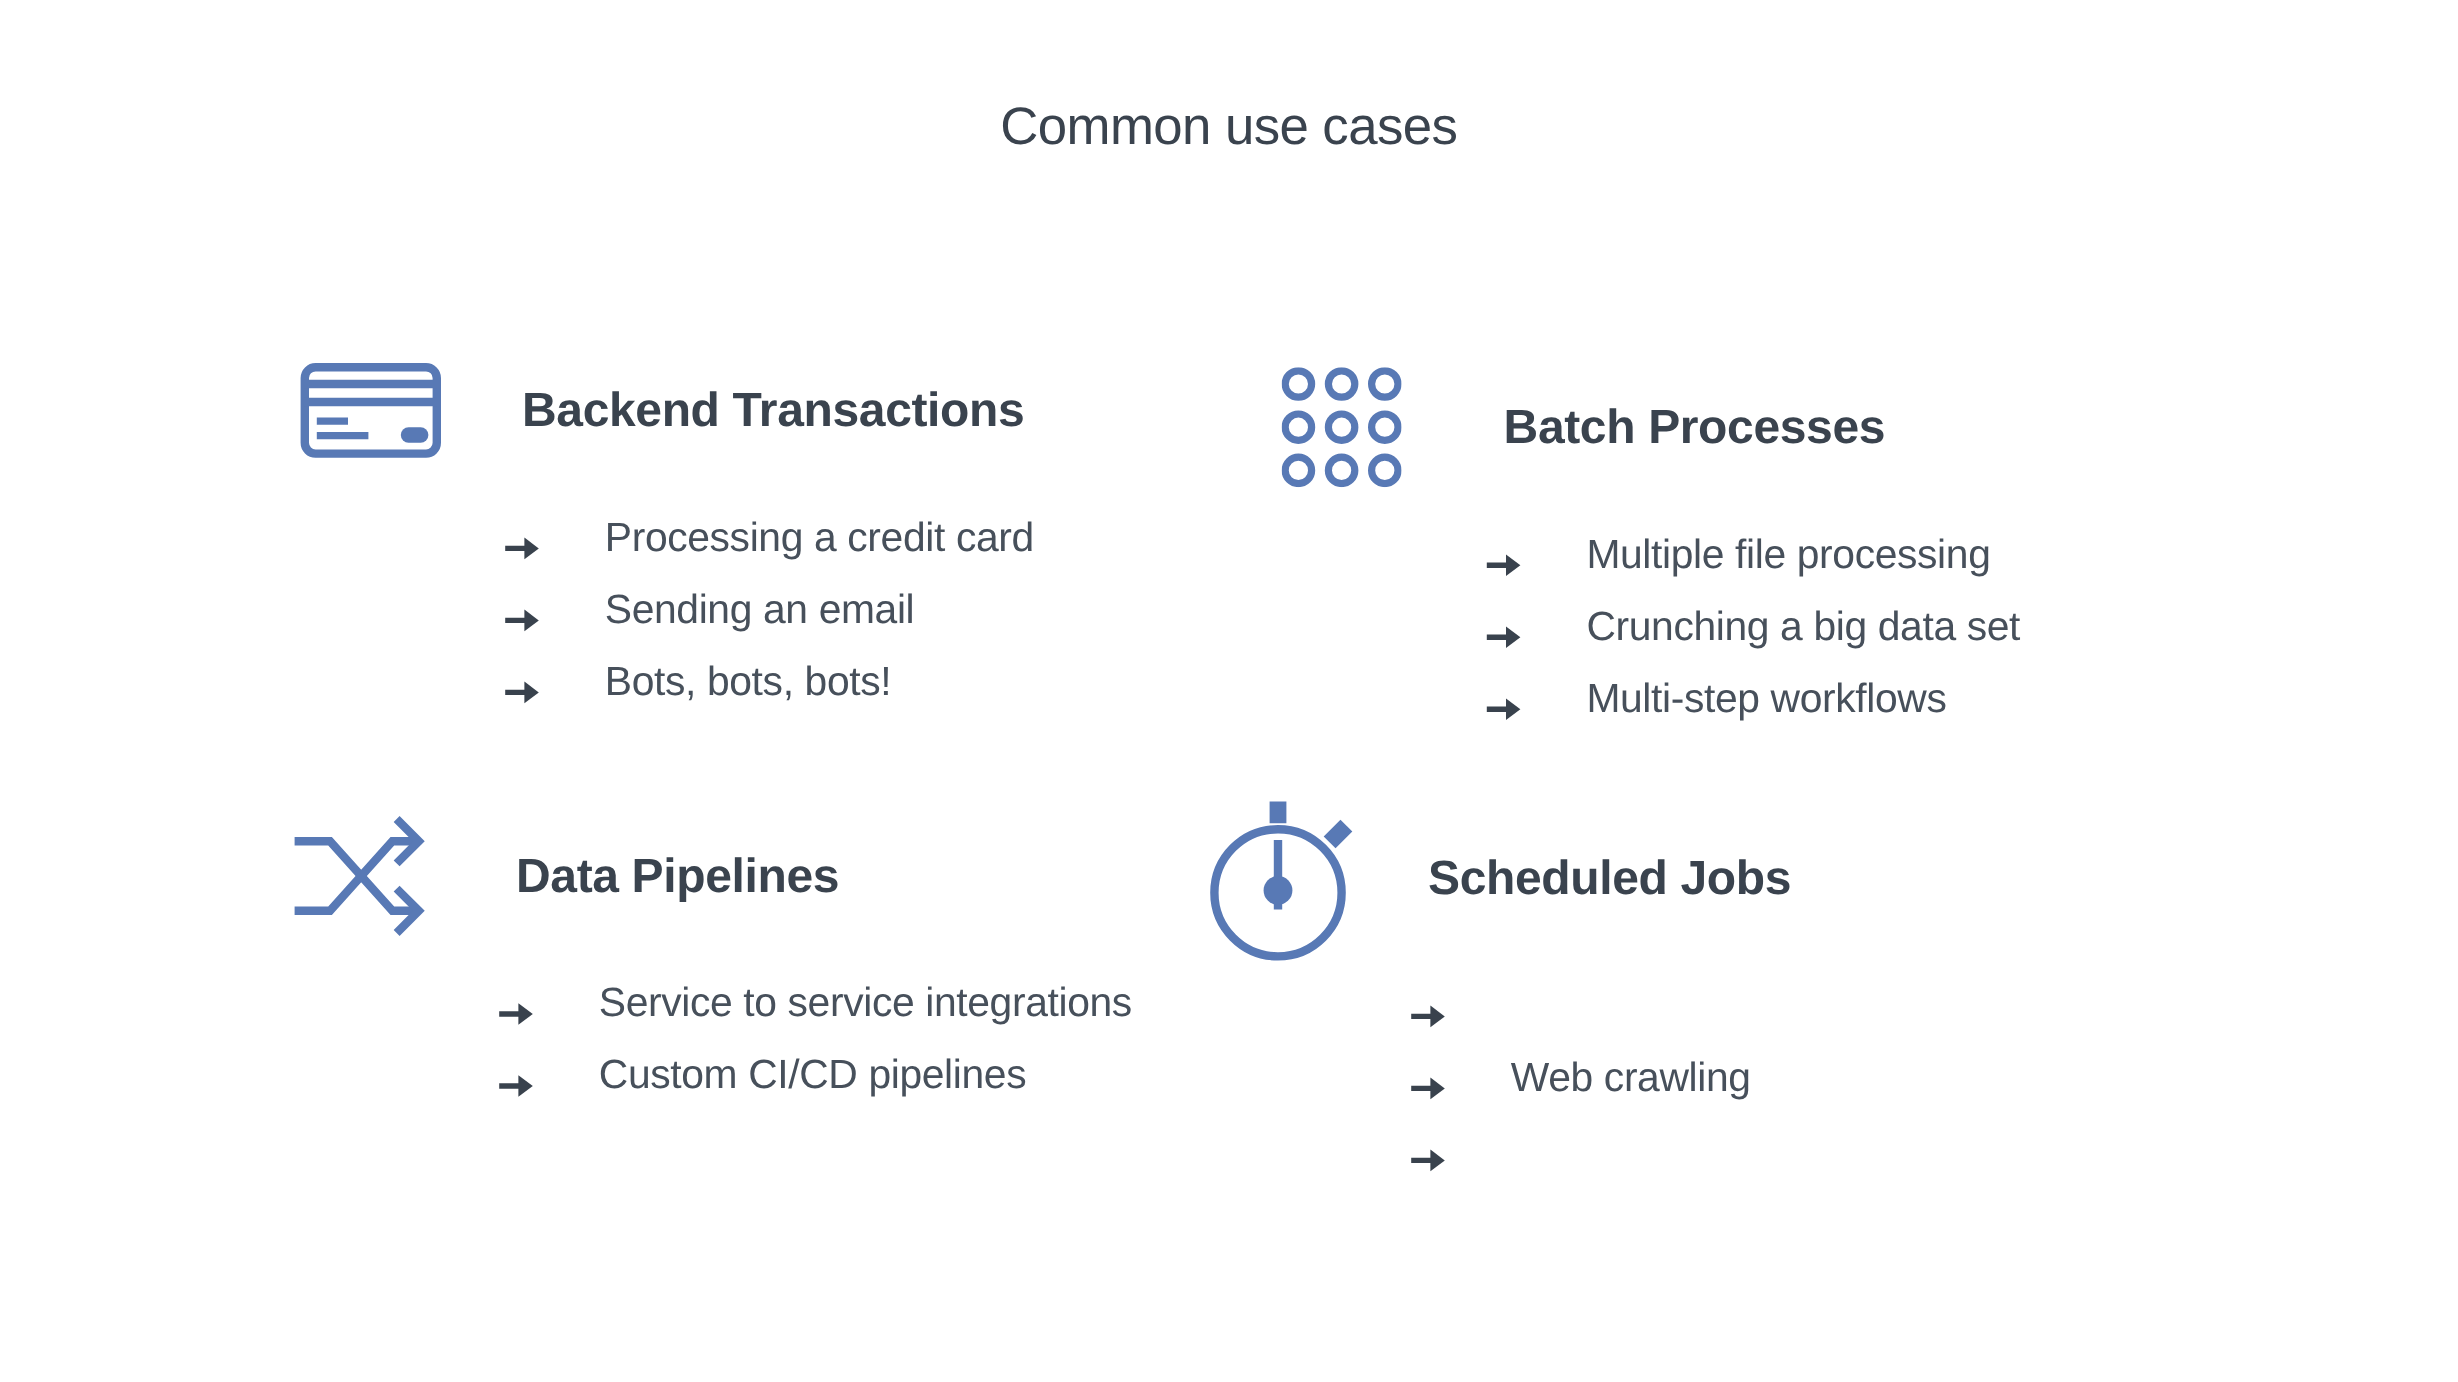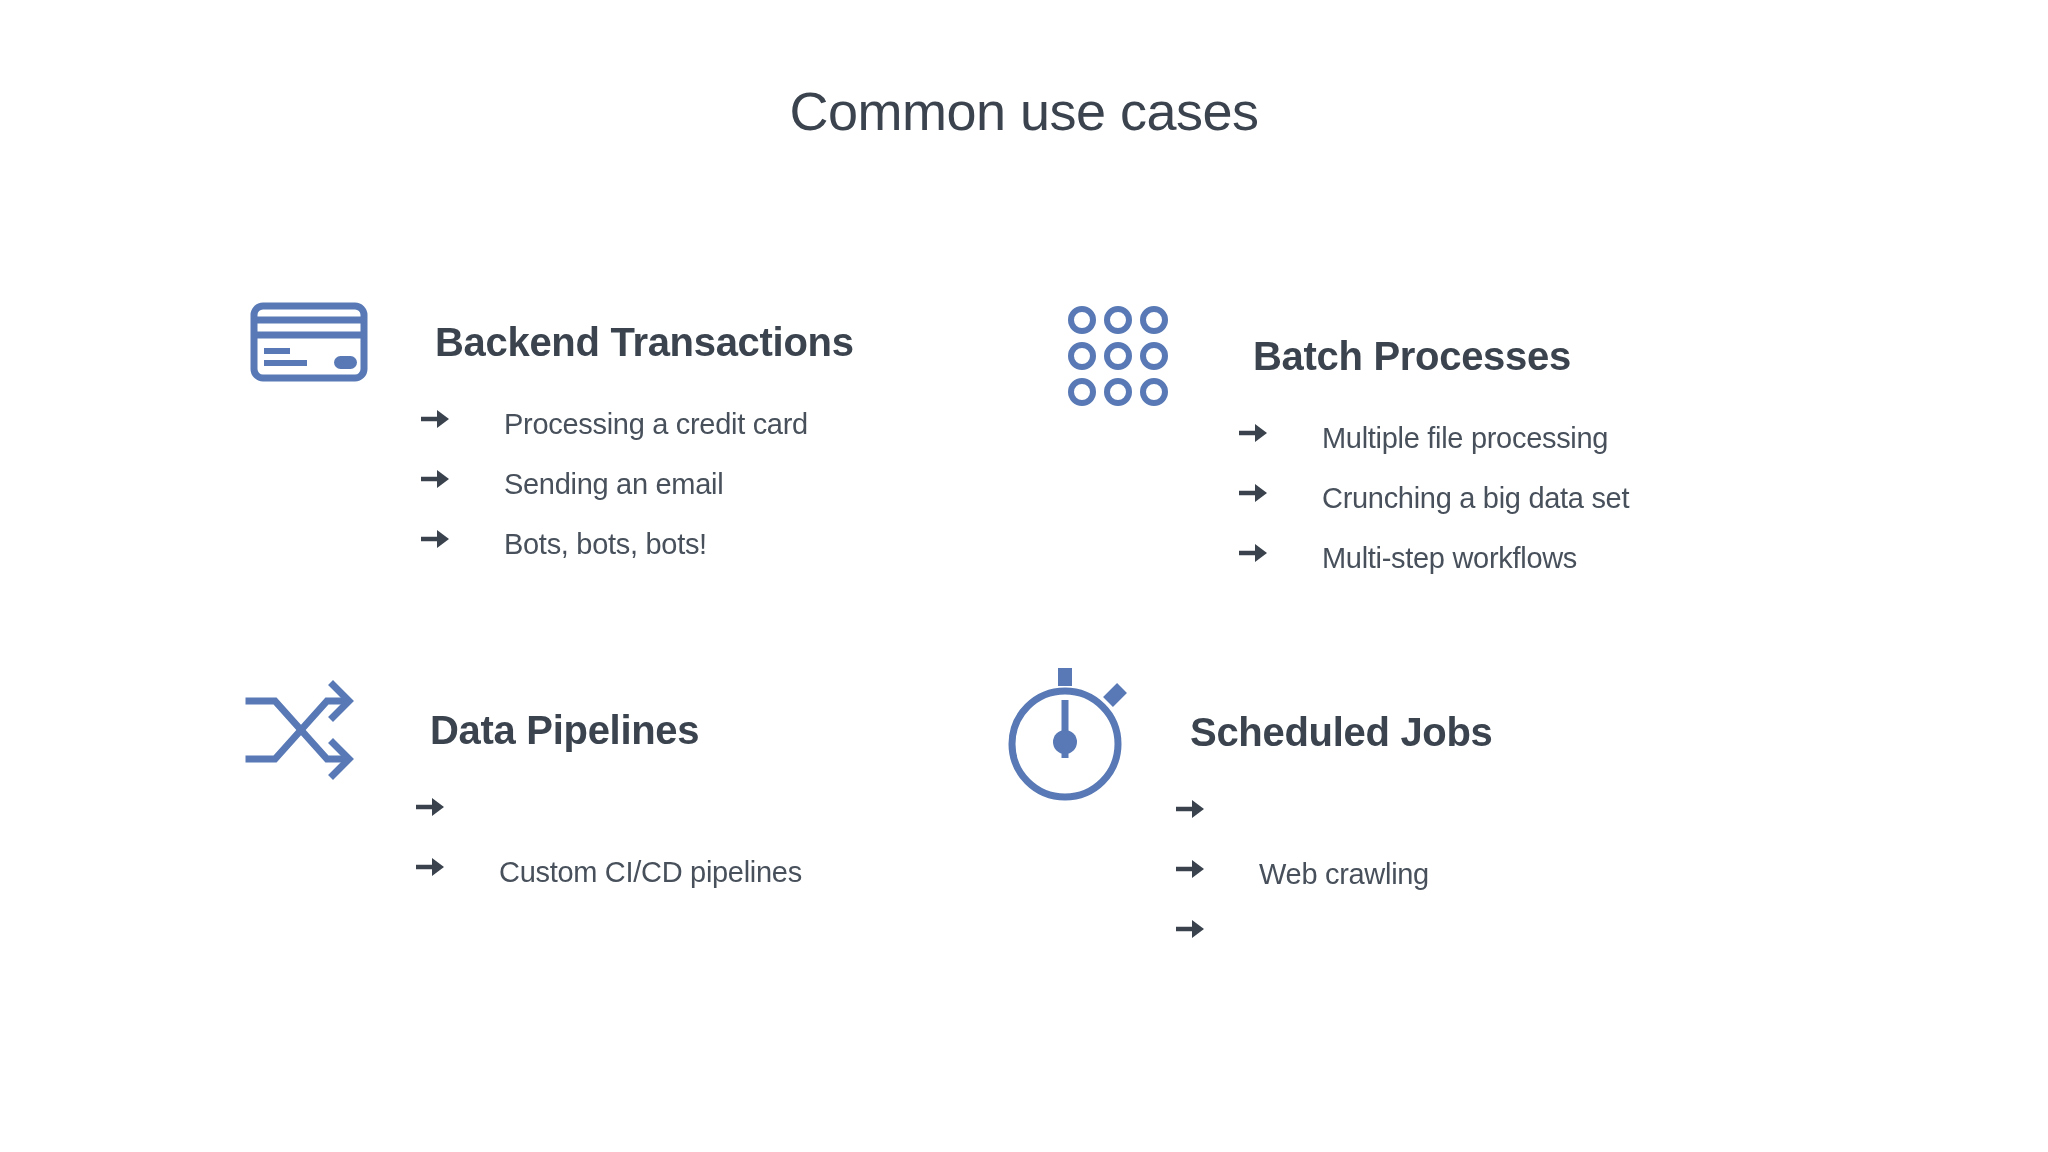--- a/index.html
+++ b/index.html
@@ -3,37 +3,37 @@
 <meta charset="utf-8">
 <style>
   html,body { margin:0; padding:0; background:#fff; }
   .slide {
     position:relative; width:2048px; height:1152px; overflow:hidden;
     background:var(--bg,#ffffff);
     font-family:"Liberation Sans","DejaVu Sans",sans-serif;
   }
   .page-title {
     position:absolute; top:84px; left:0; width:2048px;
-    text-align:center; font-size:54px; font-weight:400; line-height:1;
+    text-align:center; font-size:44px; font-weight:400; line-height:1;
     color:var(--heading,#3d4650); letter-spacing:-0.5px;
   }
   .quad { position:absolute; }
   .quad-header { display:flex; align-items:center; height:132px;padding-left:28px; }
   .icon-box {
     flex:0 0 185px; width:185px; display:flex; align-items:center;
     color:var(--accent,#5879b5);
   }
   .quad-title {
     margin:0; font-size:40px; font-weight:700; line-height:1;
     color:var(--heading,#3a434e); letter-spacing:-0.3px;
   }
   .quad-list { list-style:none; margin:0; padding:0 0 0 198px; }
   .quad-list li {
-    display:flex; align-items:flex-start; height:60px;
-    font-size:29px; color:var(--body,#47505b); letter-spacing:-0.3px;
+    display:flex; align-items:flex-end; height:60px;
+    font-size:34px; color:var(--body,#47505b); letter-spacing:-0.3px;
   }
   .arrow { flex:0 0 30px; margin-right:54px; color:var(--arrow,#39424d); }
   svg { display:block; }
 </style>
 </head>
 <body>
 
 <div class="slide">
 
   <div class="page-title">Common use cases</div>
@@ -144,20 +144,21 @@
       <h2 class="quad-title">Data Pipelines</h2>
     </div>
     <ul class="quad-list">
       <li>
         <span class="arrow">
             <svg width="30" height="22" viewBox="0 0 30 22">
               <line x1="1" y1="11" x2="21" y2="11" stroke="currentColor" stroke-width="4.5"></line>
               <polygon points="17,2 29,11 17,20" fill="currentColor"></polygon>
             </svg>
           </span>
+        <span>Service to service integrations</span>
       </li>
       <li>
         <span class="arrow">
             <svg width="30" height="22" viewBox="0 0 30 22">
               <line x1="1" y1="11" x2="21" y2="11" stroke="currentColor" stroke-width="4.5"></line>
               <polygon points="17,2 29,11 17,20" fill="currentColor"></polygon>
             </svg>
           </span>
         <span>Custom CI/CD pipelines</span>
       </li>

